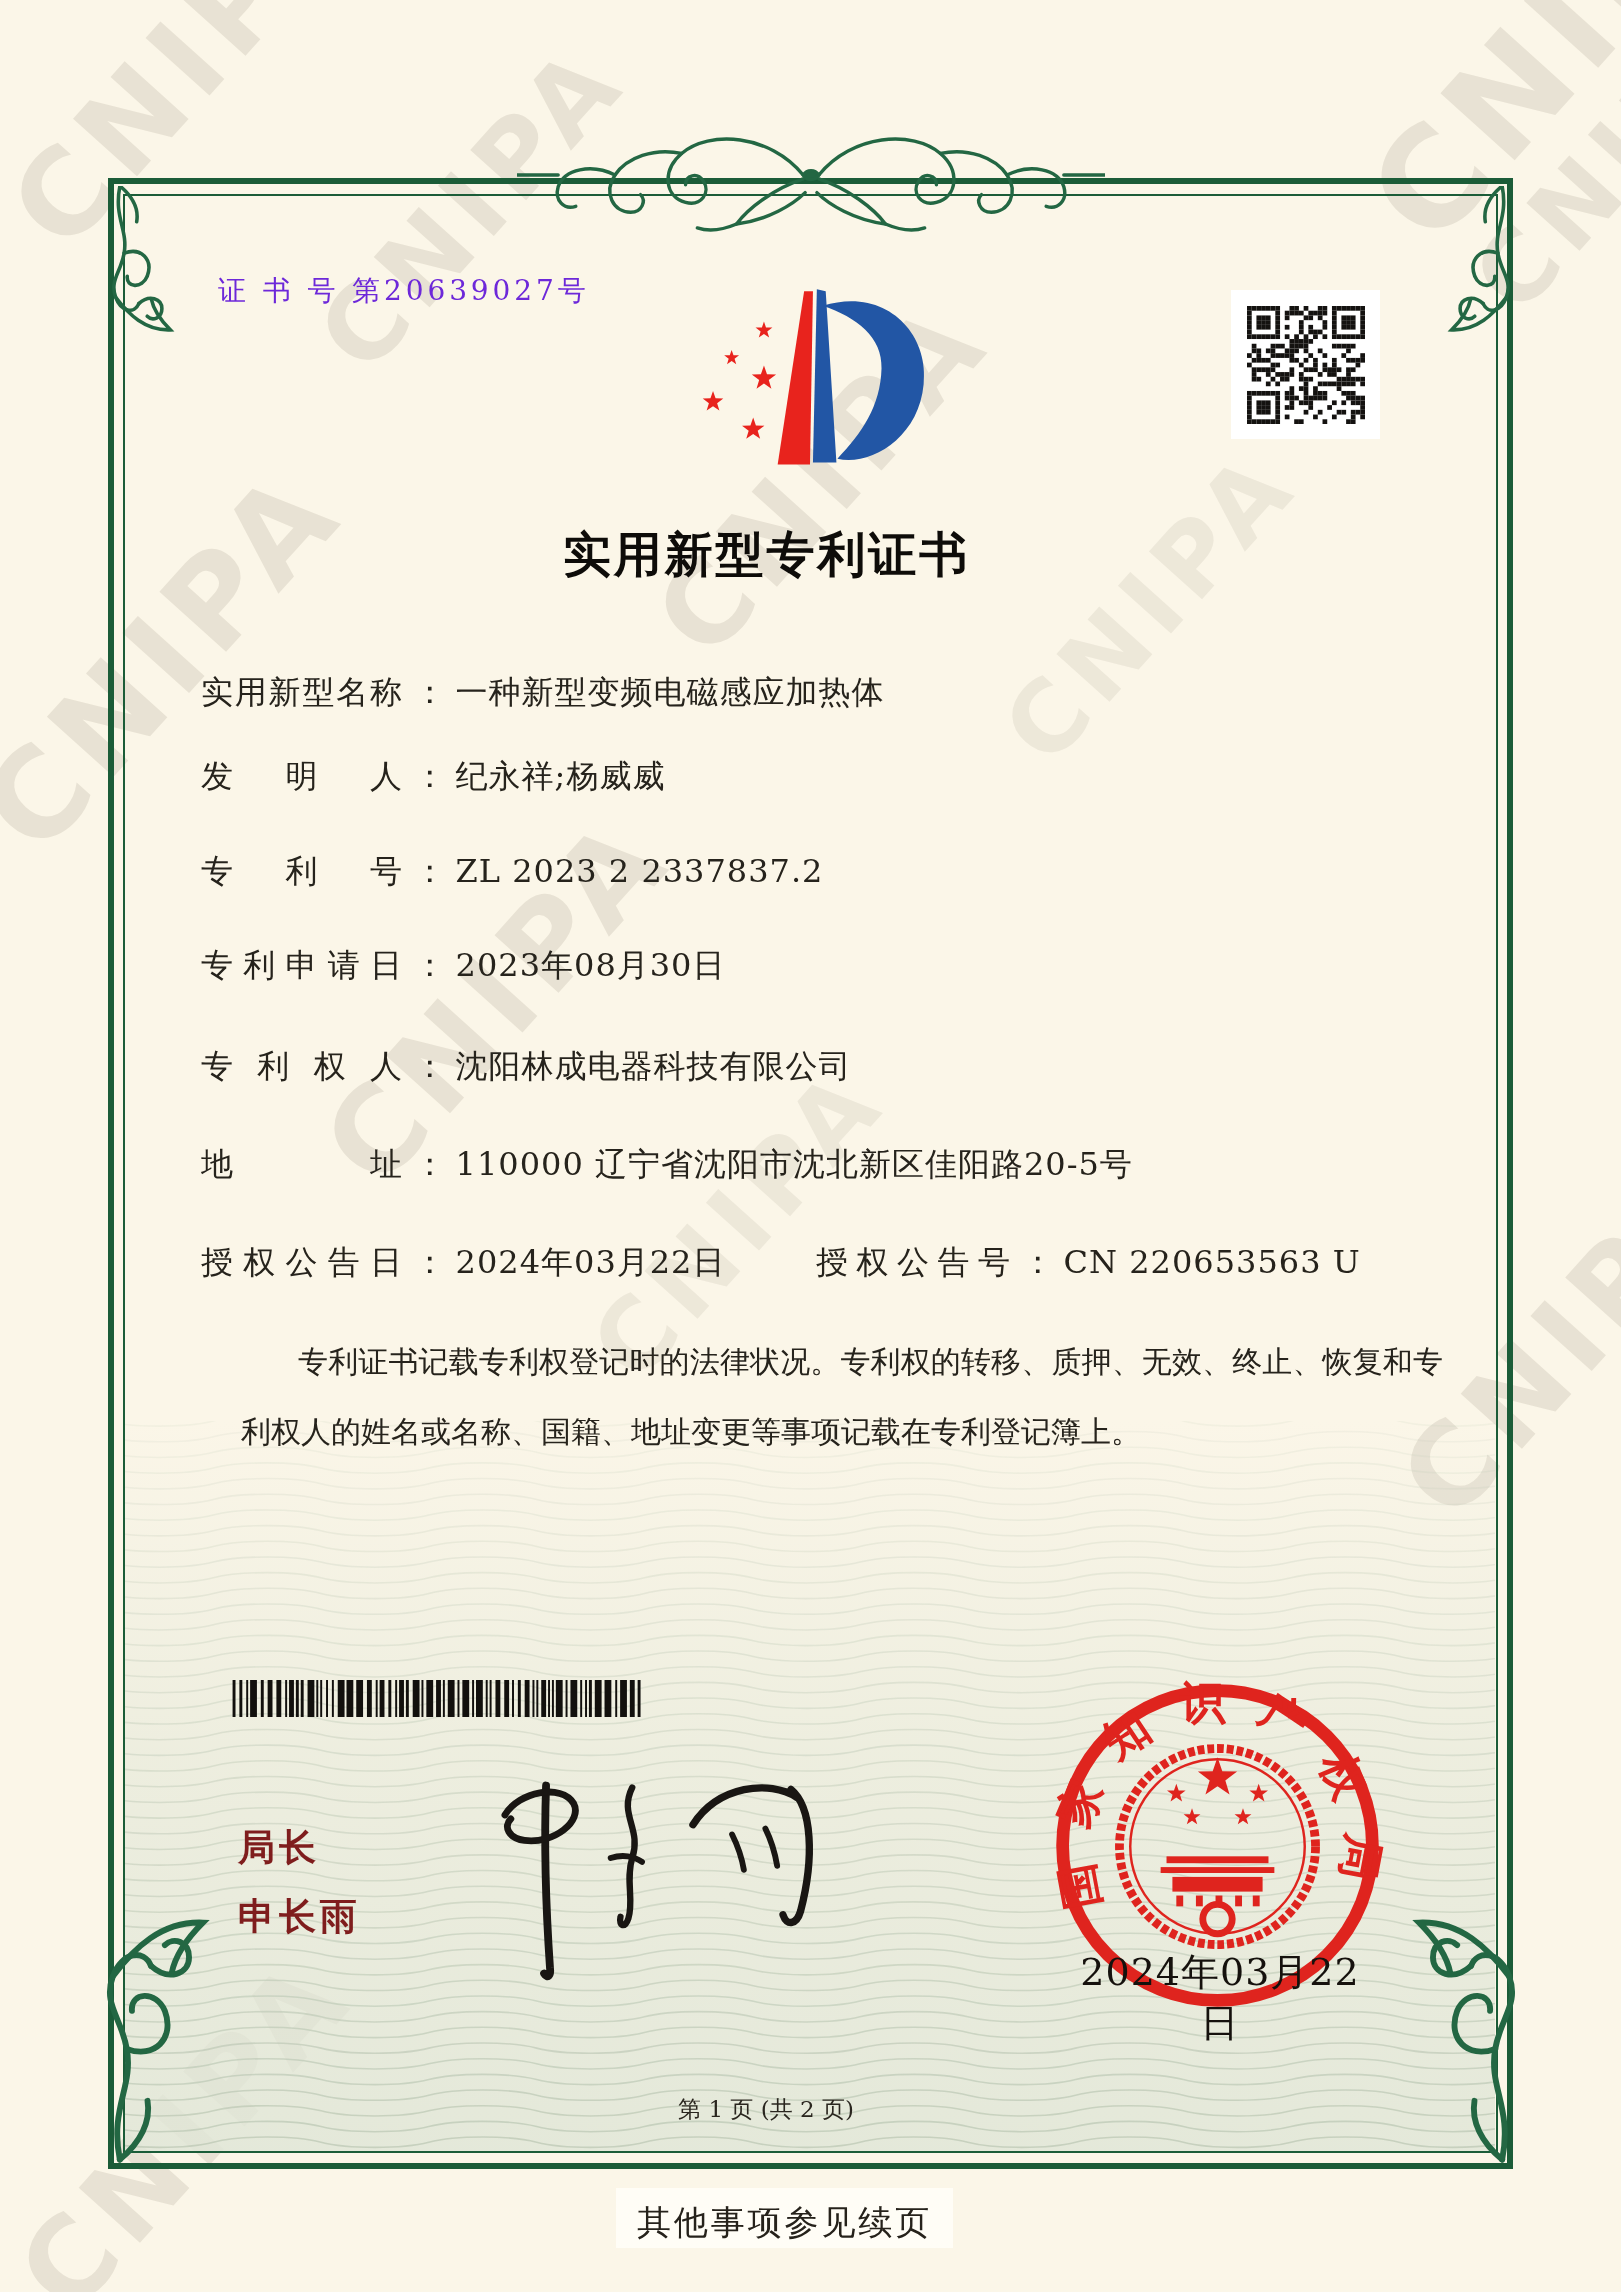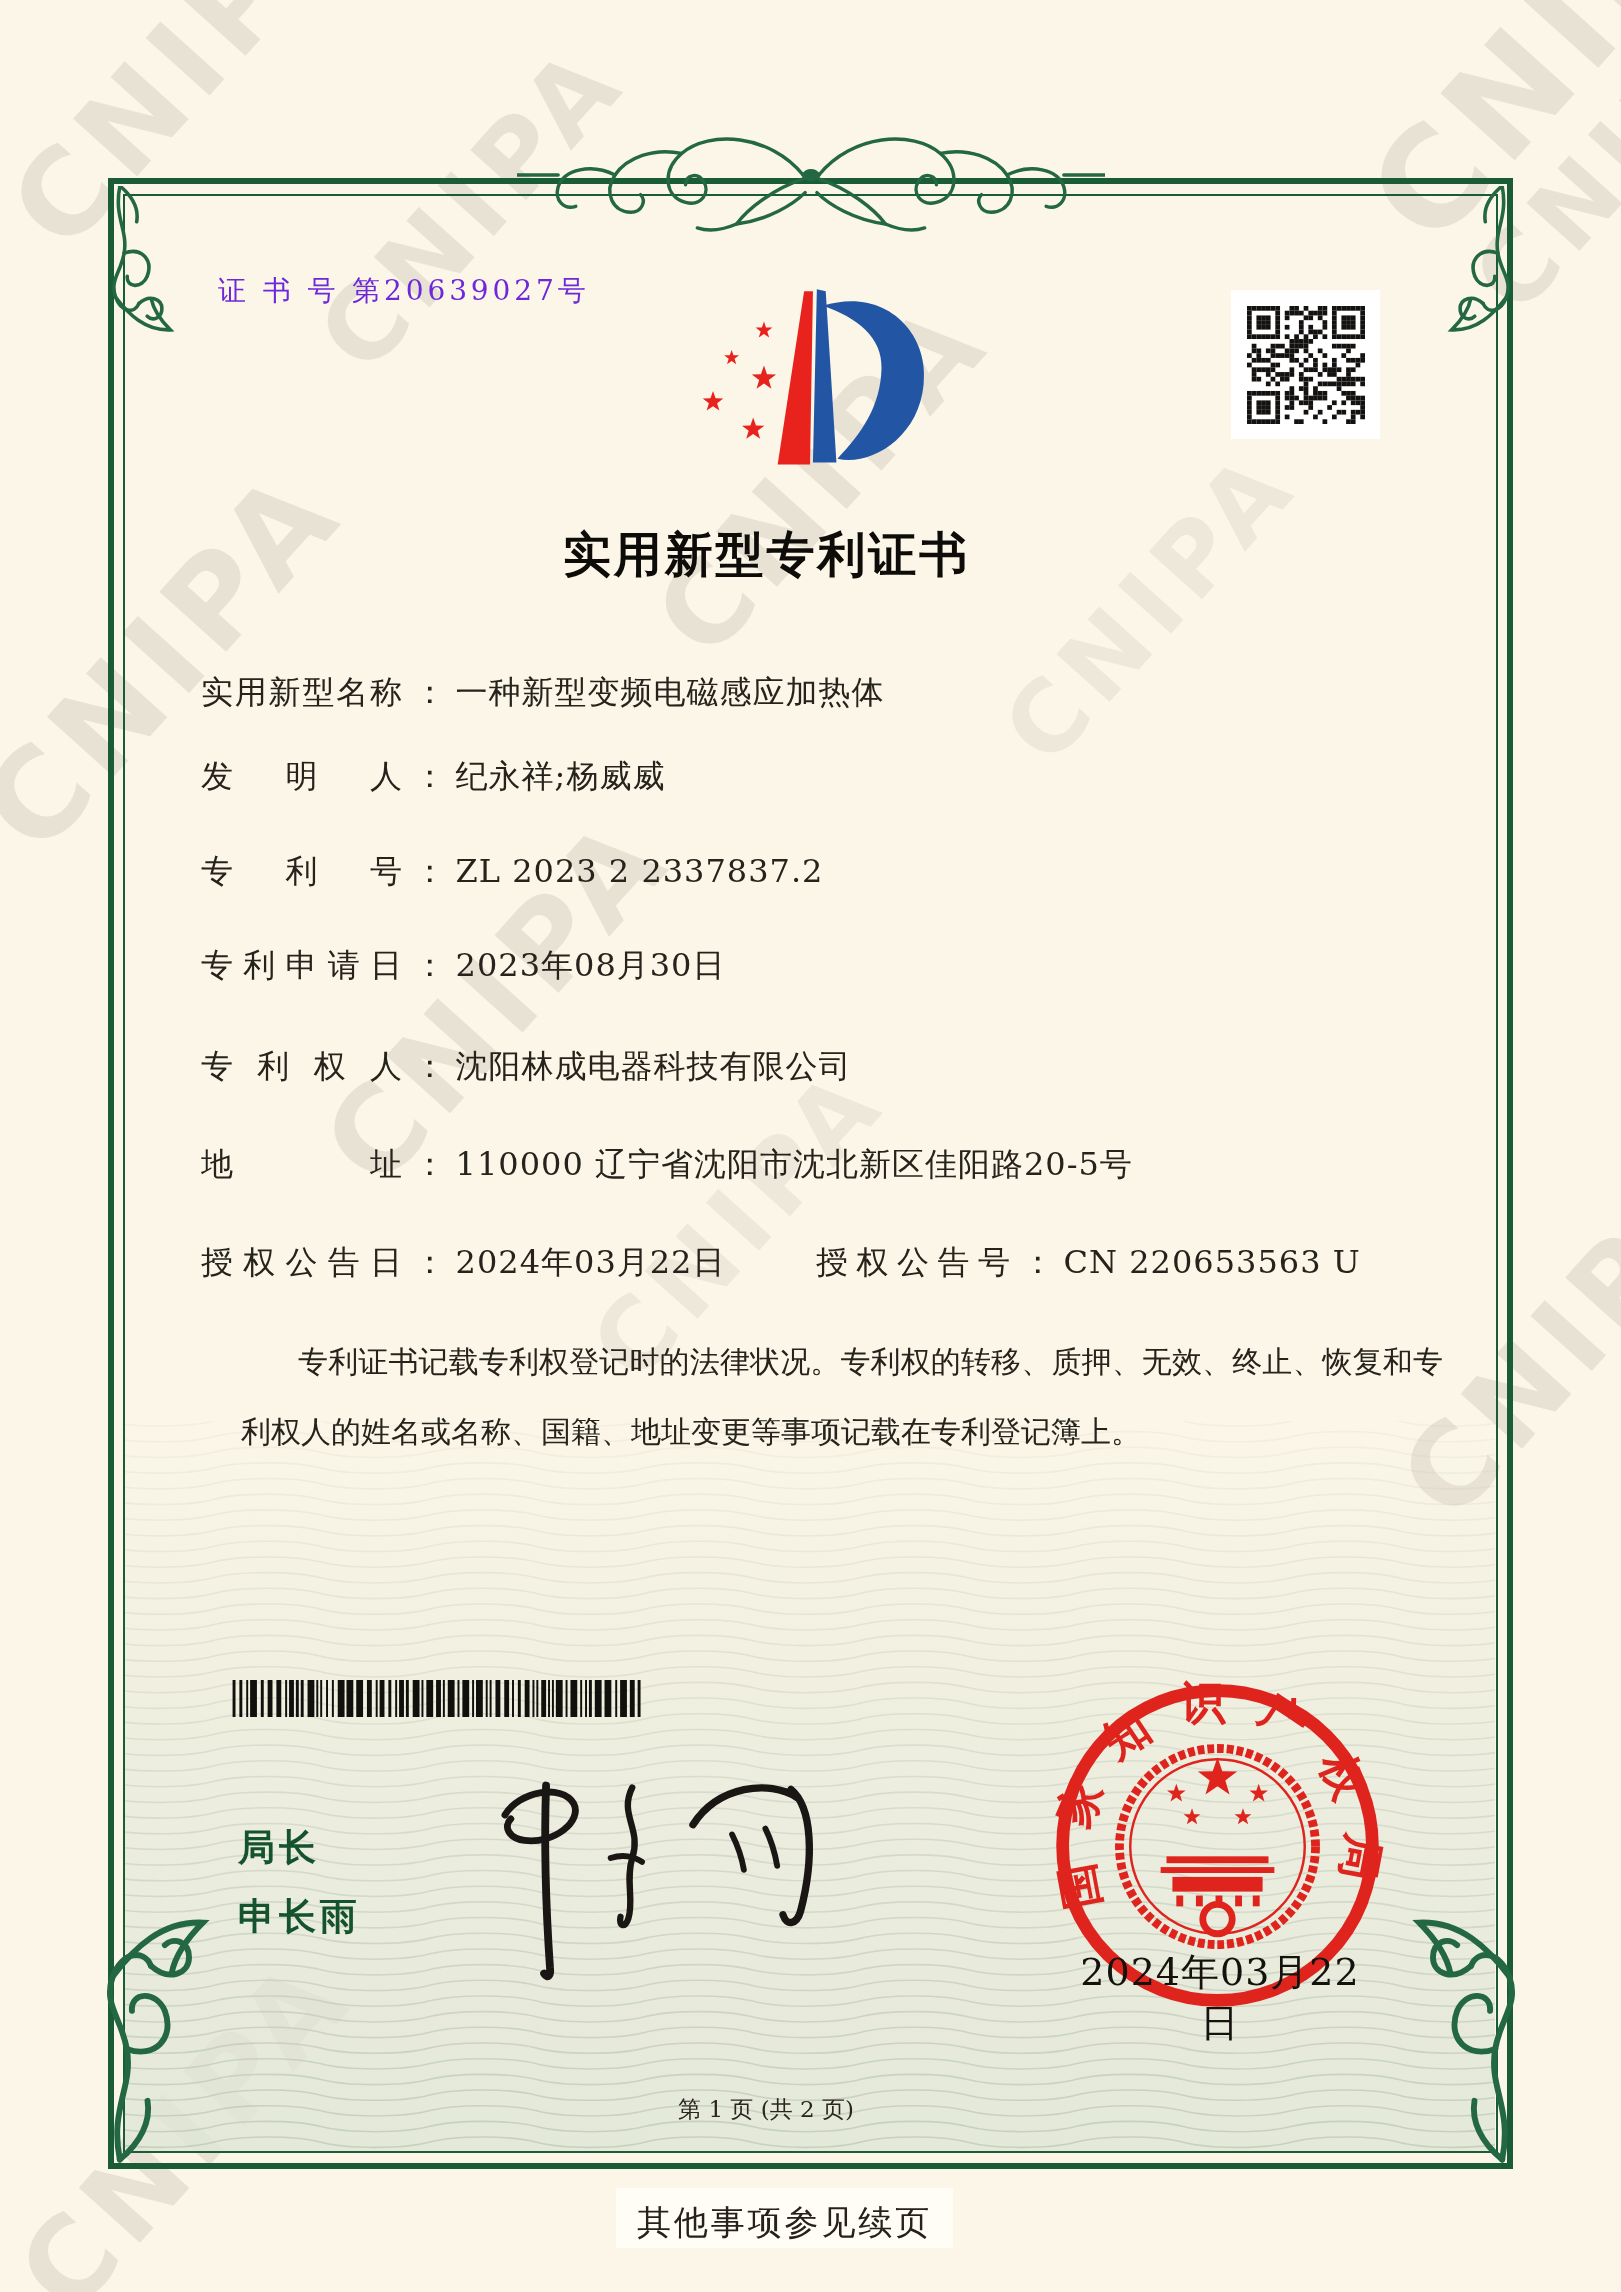--- a/index.html
+++ b/index.html
@@ -27,21 +27,21 @@
       vertical-align:top;}
   .row .colon{display:inline-block;margin-left:11.8px;}
   .row .val{display:inline-block;margin-left:9.8px;letter-spacing:1px;}
   .grant2{position:absolute;left:615px;top:0;white-space:nowrap;}
   
   .legal{position:absolute;left:241px;top:1327px;width:1202px;font-size:30px;line-height:70px;
       text-align:justify;color:#26231c;}
   .legal p{margin:0;text-indent:57px;}
   
   .director{position:absolute;left:238px;font-family:"DejaVu Sans","Liberation Sans",sans-serif;
-      font-weight:bold;font-size:37px;color:#14532d;letter-spacing:3.9px;}
+      font-weight:bold;font-size:37px;color:#7f1d1d;letter-spacing:3.9px;}
   
   .seal-date{position:absolute;left:1068px;top:1947px;width:304px;text-align:center;
       font-size:38px;color:#15110d;letter-spacing:1px;}
   
   .page-info{position:absolute;left:570px;top:2094px;width:392px;text-align:center;
       font-size:23px;color:#2a261f;}
   .foot-band{position:absolute;left:616px;top:2188px;width:337px;height:60px;background:#fffdf6;
       text-align:center;font-size:34px;line-height:69px;color:#26221b;letter-spacing:2.9px;}
   svg{display:block;}
 </style>

